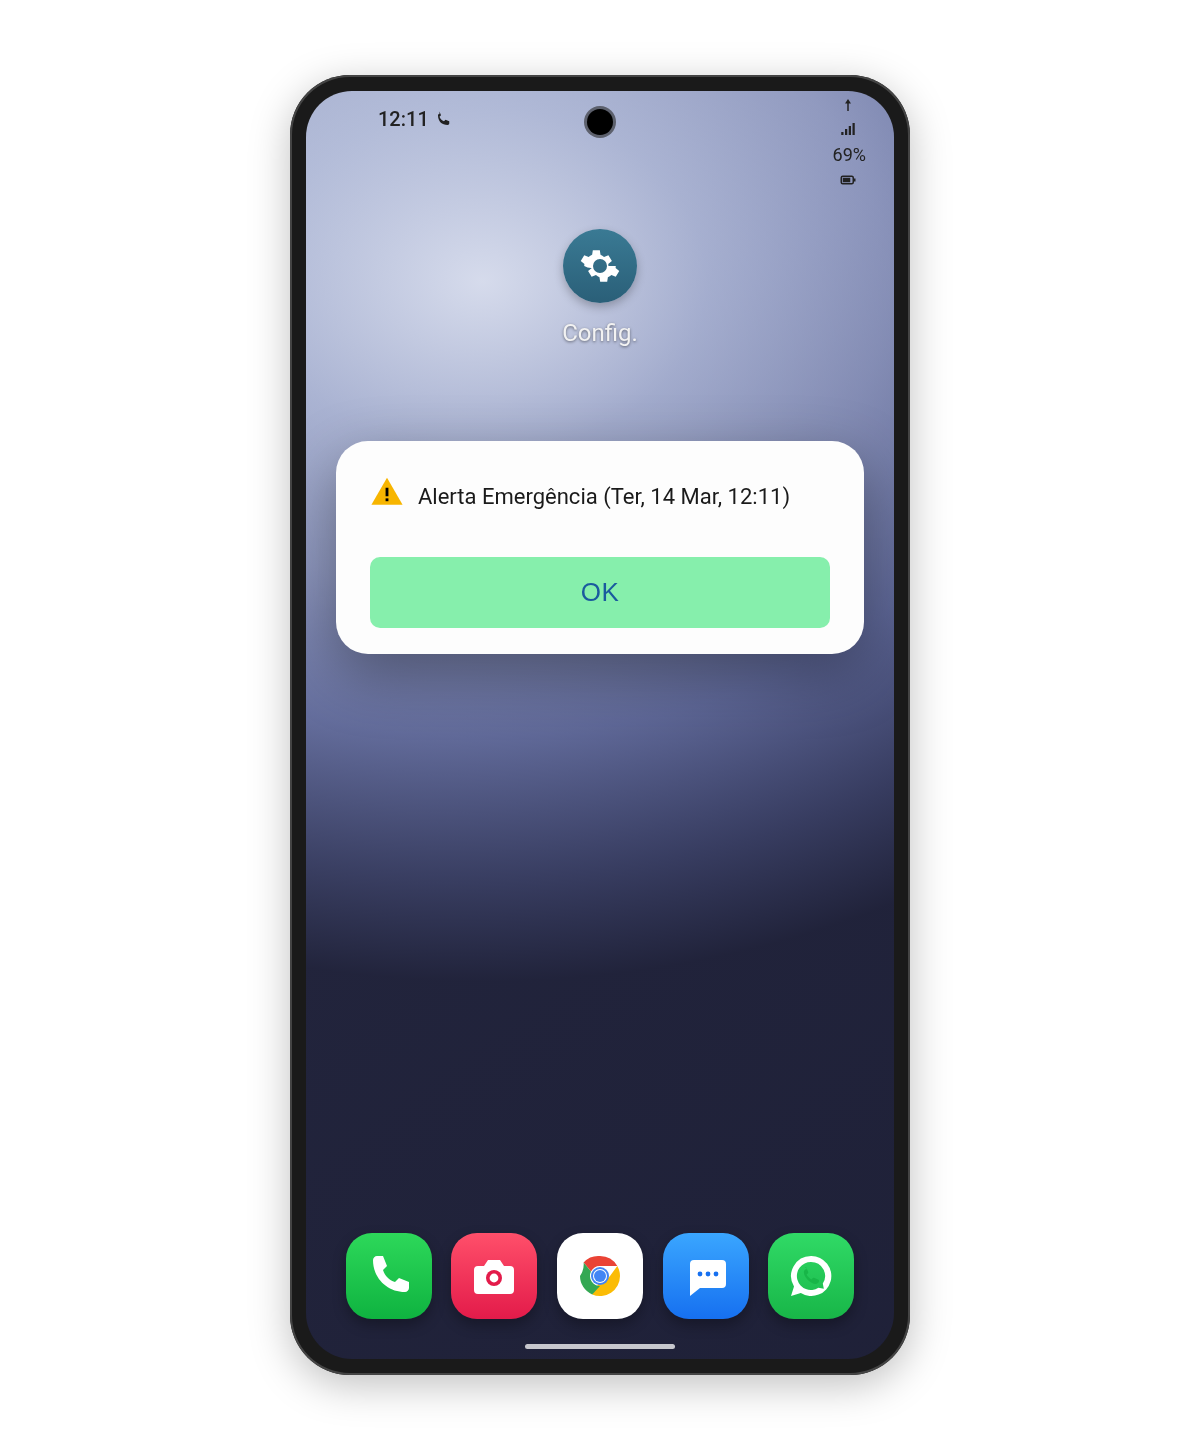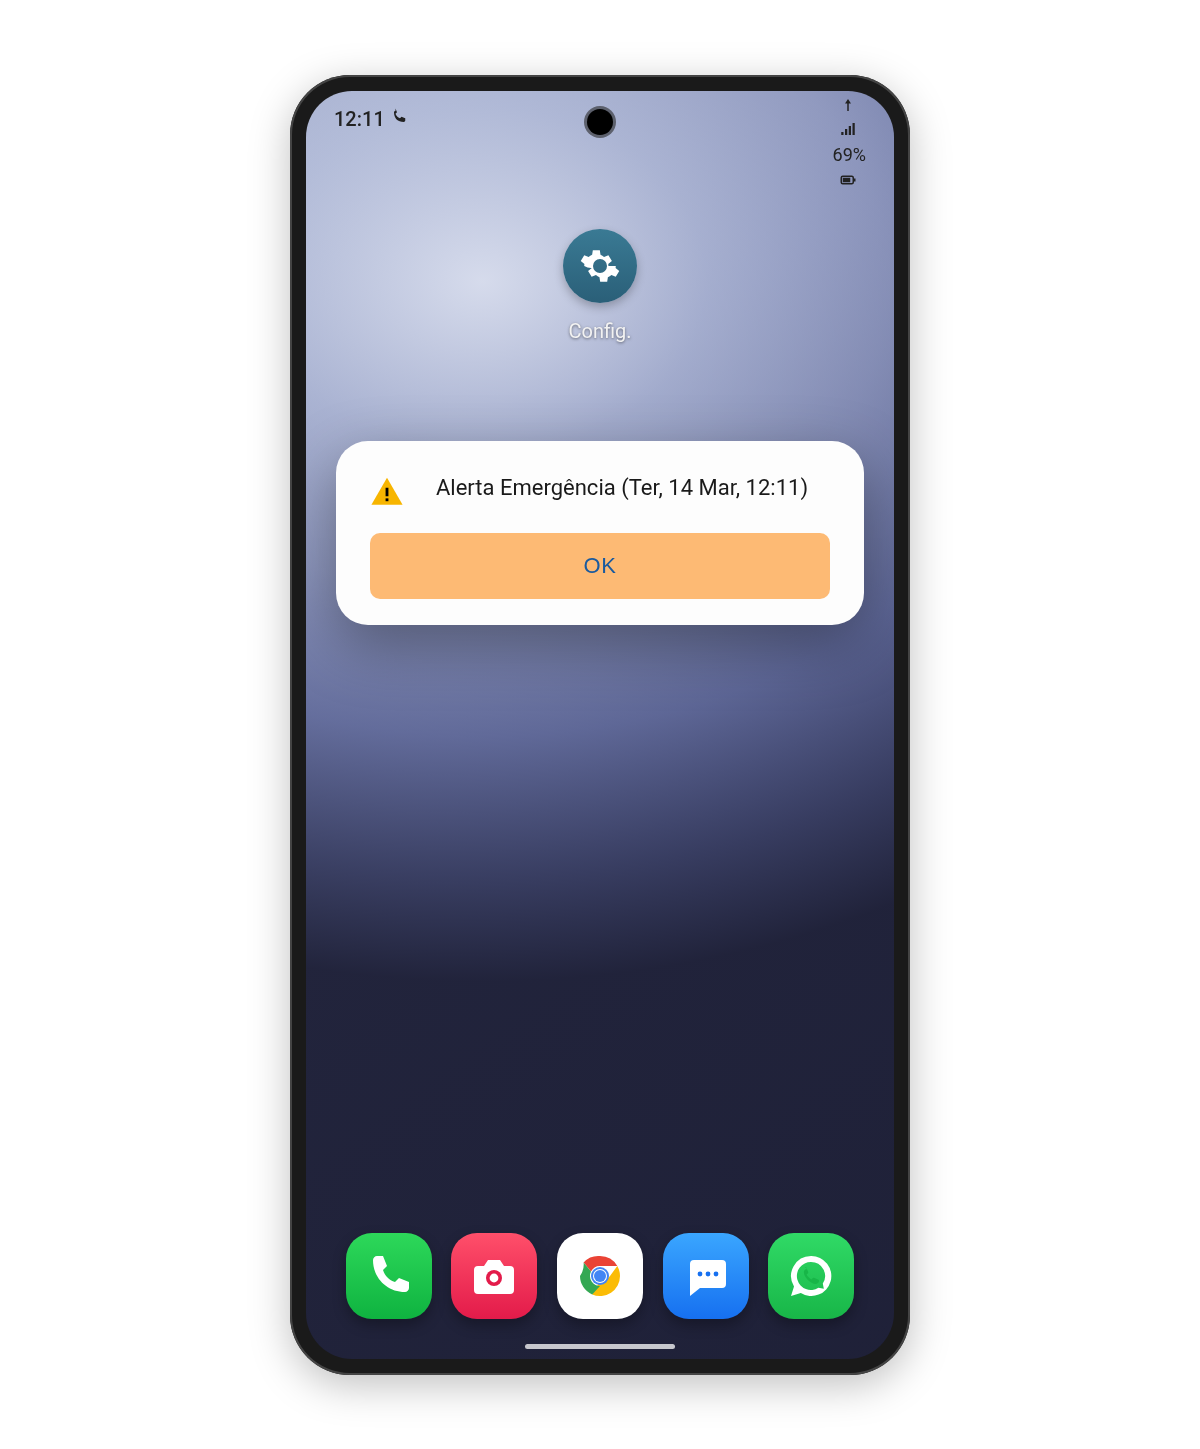--- a/index.html
+++ b/index.html
@@ -50,21 +50,21 @@
     right: 0;
     height: 56px;
     display: flex;
     align-items: center;
     justify-content: space-between;
     padding: 0 28px;
     color: #222;
     font-size: 20px;
     z-index: 40;
   }
-  .status-left { display: flex; align-items: flex-start; gap: 6px; font-weight: 500;}
+  .status-left { display: flex; align-items: center; gap: 6px; font-weight: 500; margin-left: 44px;}
   .status-right { display: flex; align-items: center; gap: 6px; font-size: 18px; flex-direction: column;}
   .status-right .battery-text { margin-left: 2px; }
   .status-icon { width: 18px; height: 18px; display: inline-flex; align-items:center; justify-content:center;}
   .home-app {
     position: absolute;
     top: 130px;
     left: 50%;
     transform: translateX(-50%);
     display: flex;
     flex-direction: column;
@@ -83,53 +83,53 @@
     width: 74px;
     height: 74px;
     border-radius: 50%;
     background: linear-gradient(180deg, #3a7a94 0%, #2a5f78 100%);
     display: flex;
     align-items: center;
     justify-content: center;
     box-shadow: 0 4px 10px rgba(0,0,0,0.25);
   }
   .gear-inner svg { width: 42px; height: 42px; fill: #fff; }
-  .app-label { color: #f2f2f2; font-size: 20px; text-shadow: 0 1px 3px rgba(0,0,0,0.5); }
+  .app-label { color: #f2f2f2; font-size: 24px; text-shadow: 0 1px 3px rgba(0,0,0,0.5); }
   .dialog {
     position: absolute;
     top: 350px;
     left: 30px;
     right: 30px;
     background: #fdfdfd;
     border-radius: 32px;
     padding: 34px 34px 26px 34px;
     box-shadow: 0 20px 60px rgba(0,0,0,0.35);
     z-index: 60;
   }
   .dialog-title-row {
     display: flex;
-    align-items: flex-start;
-    gap: 32px;
-    margin-bottom: 24px;
+    align-items: flex-end;
+    gap: 14px;
+    margin-bottom: 48px;
   }
   .warn-tri { width: 34px; height: 34px; flex-shrink: 0; }
   .dialog-title { font-size: 22px; color: #1a1a1a; font-weight: 400; }
   .dialog-body {
     font-size: 22px;
     line-height: 1.45;
     color: #222;
     margin-bottom: 44px;
   }
   .ok-btn {
     width: 100%;
-    background: #fdba74;
+    background: #86efac;
     border: none;
     border-radius: 10px;
     padding: 20px 0;
-    font-size: 22px;
+    font-size: 26px;
     color: #1a5a9e;
     font-weight: 500;
     letter-spacing: 0.5px;
     cursor: pointer;
   }
   .dock {
     position: absolute;
     bottom: 40px;
     left: 0;
     right: 0;

